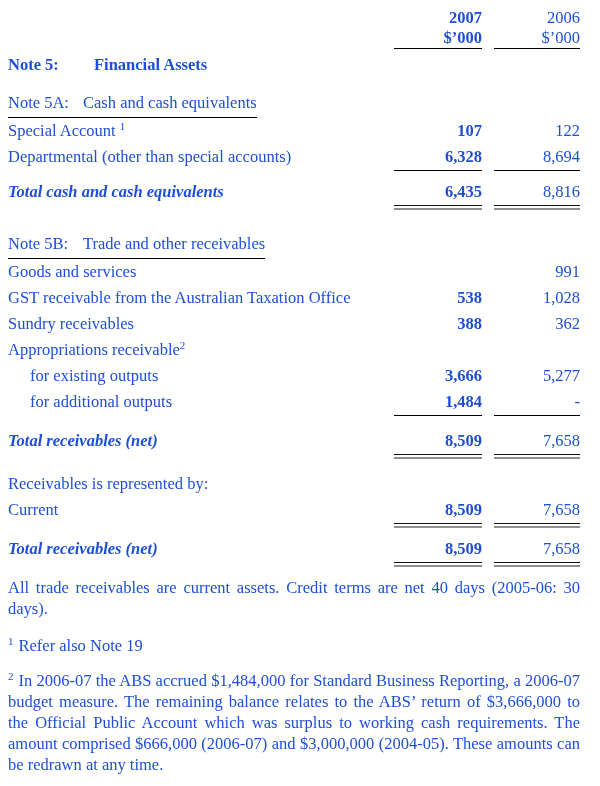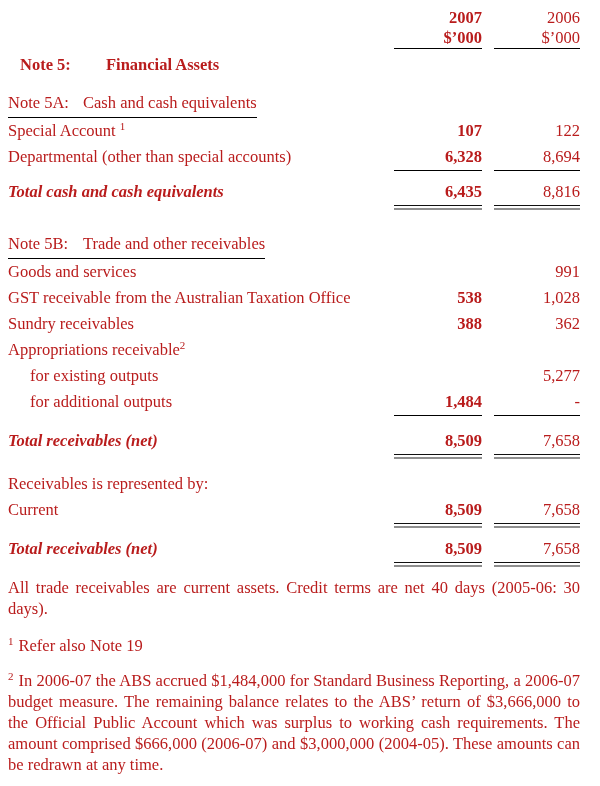--- a/index.html
+++ b/index.html
@@ -3,21 +3,21 @@
 <meta charset="utf-8">
 <style>
   html, body { margin: 0; padding: 0; background: #fff; }
   .page {
     position: relative;
     width: 600px;
     height: 786px;
     box-sizing: border-box;
     padding: 8px 20px 0 8px;
     background: #fff;
-    color: #b91c1c;
+    color: #1d4ed8;
     font-family: "Liberation Serif", "DejaVu Serif", serif;
     font-size: 16.5px;
     overflow: hidden;
   }
   .row { display: flex; align-items: baseline; line-height: 26px; }
   .hrow { display: flex; align-items: baseline; line-height: 20px; }
   .lbl { flex: 1 1 auto; }
   .c1 { width: 88px; text-align: right; flex: 0 0 auto; }
   .c2 { width: 86px; text-align: right; margin-left: 12px; flex: 0 0 auto; }
   .b  { font-weight: bold; }
@@ -27,21 +27,21 @@
   .u2::after {
     content: "";
     position: absolute;
     left: 0; right: 0; bottom: -5px;
     border-bottom: 2.5px solid #8f8f8f;
   }
   .indent { padding-left: 22px; }
   .va-end { align-items: flex-end; }
   sup { font-size: 11px; line-height: 0; }
   .sup-spaced { margin-left: 4px; }
-  .note5 { margin-top: 6px; line-height: 20px; font-weight: bold; margin-left: 12px; }
+  .note5 { margin-top: 6px; line-height: 20px; font-weight: bold; }
   .note5 .pfx { display: inline-block; width: 86px; }
   .subhead { line-height: 20px; }
   .subline { display: inline-block; border-bottom: 1px solid #000; padding-bottom: 4px; }
   .subline .pfx2 { display: inline-block; width: 75px; }
   .para { text-align: justify; line-height: 21px; margin: 0; }
   .fnm { margin-right: 5px; }
   .mt8  { margin-top: 8px; }
   .mt12 { margin-top: 12px; }
   .mt14 { margin-top: 14px; }
   .mt16 { margin-top: 16px; }
@@ -113,20 +113,21 @@
   </div>
 
   <div class="row">
     <div class="lbl"><span>Appropriations receivable</span><sup>2</sup></div>
     <div class="c1"></div>
     <div class="c2"></div>
   </div>
 
   <div class="row">
     <div class="lbl indent">for existing outputs</div>
+    <div class="c1 b">3,666</div>
     <div class="c2">5,277</div>
   </div>
 
   <div class="row">
     <div class="lbl indent">for additional outputs</div>
     <div class="c1 b u1">1,484</div>
     <div class="c2 u1">-</div>
   </div>
 
   <div class="row mt12">

